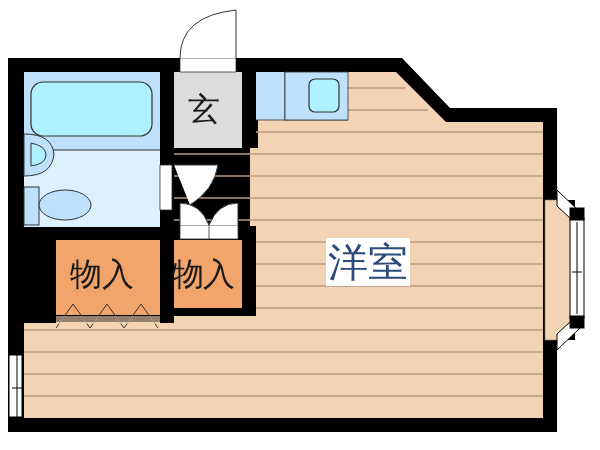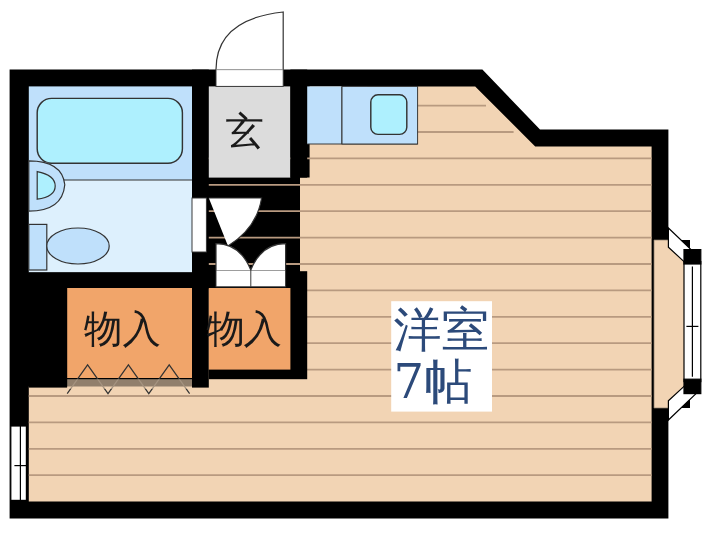--- a/index.html
+++ b/index.html
@@ -2,21 +2,21 @@
 <html><head>
 <meta charset="utf-8">
 <style>
   html, body { margin: 0; padding: 0; background: #ffffff; }
   body { width: 600px; height: 450px; position: relative; overflow: hidden;
          font-family: "DejaVu Serif", serif; }
   svg { position: absolute; left: 0; top: 0; }
   .label { position: absolute; color: #1a1a1a; font-family: "DejaVu Serif", serif; line-height: 1; }
   .room-label-main { position: absolute; background: #ffffff; color: #2c4a7a;
          font-family: "DejaVu Serif", serif; font-size: 40px; line-height: 44px;
-         padding: 2px 2px; margin-top: 13px; }
+         padding: 2px 2px; }
 </style>
 </head>
 <body>
 
 <svg width="600" height="450" viewBox="0 0 600 450">
 
   <polygon points="8,58 402,58 450,108 557,108 557,200 575,200 575,340 557,340 557,432 8,432" fill="#000"></polygon>
 
   <polygon points="24,72 396,72 446,122 543,122 543,200 543,340 543,418 24,418 24,322 160,322 160,240 250,240 250,148 258,148 258,72" fill="#f2d4b4"></polygon>
 
@@ -94,14 +94,13 @@
     <line x1="17" y1="355" x2="17" y2="417"></line>
     <line x1="12" y1="388" x2="22" y2="388"></line>
   </g>
 </svg>
 
 <div class="label" style="left:188px;top:93px;font-size:32px;">玄</div>
 <div class="label" style="left:70px;top:258px;font-size:32px;">物入</div>
 <div class="label" style="left:172px;top:258px;font-size:32px;letter-spacing:-1px;">物入</div>
 <div class="room-label-main" style="left:326px;top:238px;">
   <div>洋室</div>
-  <div>7帖</div>
 </div>
 
 </body></html>

